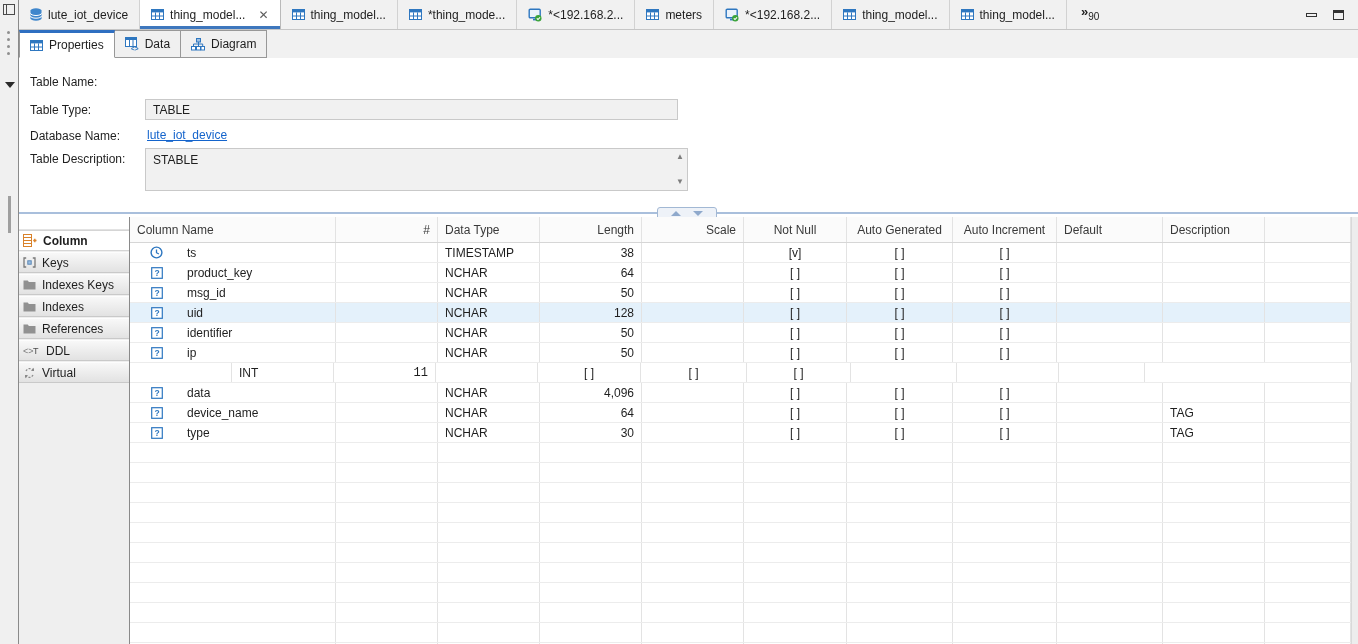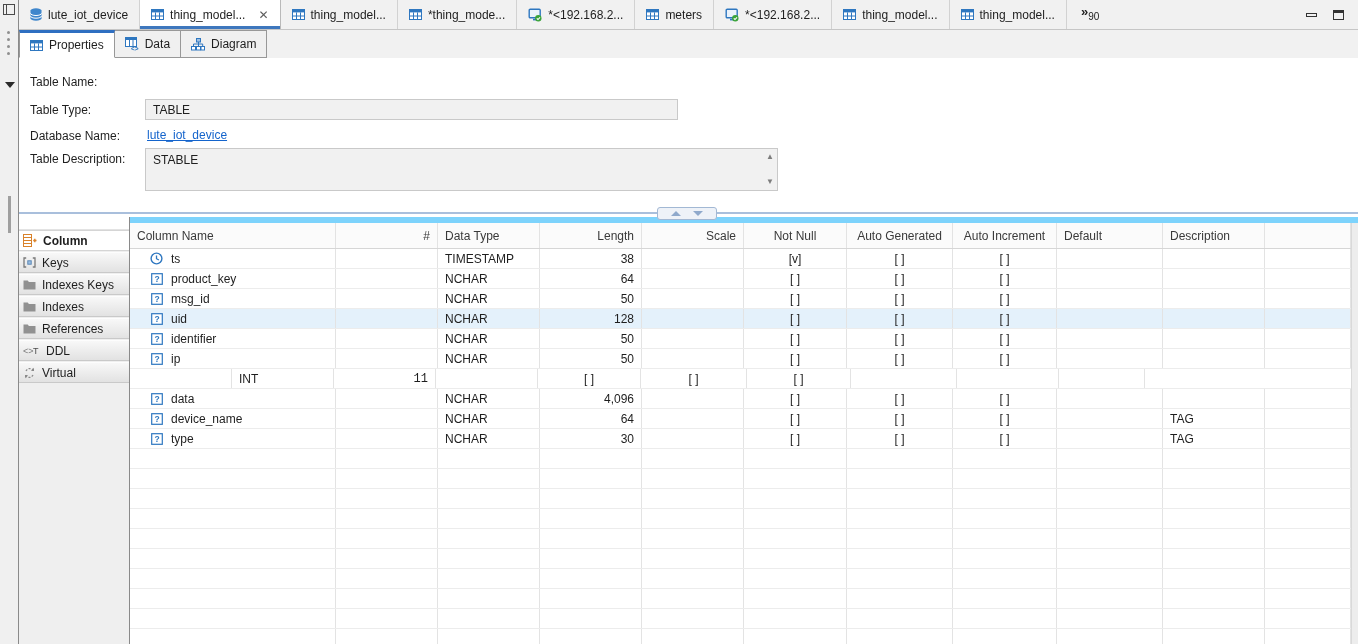--- a/index.html
+++ b/index.html
@@ -33,50 +33,50 @@
   .tabbar2{position:absolute;left:19px;top:30px;width:1339px;height:28px;background:#f1f1f1;display:flex;align-items:stretch;box-sizing:border-box;}
   .vtab{display:flex;align-items:center;gap:6px;padding:0 10px;border:1px solid #989898;border-left:none;background:#f0f0f0;white-space:nowrap;box-sizing:border-box;}
   .vtab:first-child{border-left:1px solid #989898;}
   .vtab.active{background:#fff;border-top:3px solid #2f6fc1;border-bottom:1px solid #fff;}
 
   
   .formarea{position:absolute;left:19px;top:58px;width:1339px;height:147px;background:#fff;}
   .flabel{position:absolute;left:11px;color:#1f1f1f;}
   .input{position:absolute;left:126px;width:533px;height:21px;background:#f1f1f1;border:1px solid #c9c9c9;box-sizing:border-box;display:flex;align-items:center;padding:0 7px;color:#202020;}
   .link{position:absolute;left:128px;color:#1464cc;text-decoration:underline;cursor:pointer;}
-  .descbox{position:absolute;left:126px;top:90px;width:633px;height:43px;background:#f1f1f1;border:1px solid #c9c9c9;box-sizing:border-box;padding:4px 18px 0 7px;color:#202020;}
+  .descbox{position:absolute;left:126px;top:90px;width:543px;height:43px;background:#f1f1f1;border:1px solid #c9c9c9;box-sizing:border-box;padding:4px 18px 0 7px;color:#202020;}
   .descbox .sarrow{position:absolute;right:3px;font-size:8px;color:#7d7d7d;line-height:1;}
   .descbox .up{top:4px;} .descbox .dn{bottom:4px;}
 
   
   .splitter{position:absolute;left:19px;top:205px;width:1339px;height:12px;background:#fff;}
   .splitter .line{position:absolute;left:0;right:0;top:7px;height:2px;background:#a9bfdc;}
   .pill{position:absolute;left:638px;top:2px;width:58px;height:11px;border:1px solid #a2b8d4;background:#eef2f8;border-radius:3px;
         display:flex;align-items:center;justify-content:center;gap:12px;}
   .tri-up{width:0;height:0;border-left:5px solid transparent;border-right:5px solid transparent;border-bottom:5px solid #8fa9cc;}
   .tri-dn{width:0;height:0;border-left:5px solid transparent;border-right:5px solid transparent;border-top:5px solid #8fa9cc;}
 
   
   .lower{position:absolute;left:19px;top:217px;width:1339px;height:427px;display:flex;}
   .sidebar{width:111px;background:#efefef;border-right:1px solid #8a8a8a;box-sizing:border-box;}
   .sidebar-top{height:12px;background:#fff;border-bottom:1px solid #e3e3e3;}
   .sitem{height:21px;display:flex;align-items:center;gap:6px;padding:0 4px;margin-bottom:1px;
          background:linear-gradient(#f8f8f8,#e2e2e2);border-top:1px solid #fdfdfd;border-bottom:1px solid #c9c9c9;box-sizing:border-box;cursor:default;}
   .sitem.active{background:#fff;border-top:1px solid #d5d5d5;border-bottom:1px solid #d5d5d5;font-weight:bold;}
 
-  .gridwrap{flex:1;position:relative;background:#fff;overflow:hidden;margin-top:6px;}
+  .gridwrap{flex:1;position:relative;background:#fff;overflow:hidden;}
   .gheader{display:flex;height:26px;background:#fbfbfb;border-bottom:1px solid #d6d6d6;box-sizing:border-box;}
   .gcell{box-sizing:border-box;padding:0 7px;border-right:1px solid #e3e3e3;display:flex;align-items:center;
          overflow:hidden;white-space:nowrap;flex:none;}
   .gcell.al-right{justify-content:flex-end;}
   .gcell.al-center{justify-content:center;}
   .gheader .gcell{color:#3a3a3a;}
   .grow{display:flex;height:20px;border-bottom:1px solid #ececec;box-sizing:border-box;}
   .grow.selected{background:#e4f1fb;}
-  .namecell{padding-left:18px;}
+  .namecell{padding-left:18px;gap:16px;}
   .rowicon{width:17px;display:inline-flex;justify-content:center;align-items:center;margin-right:6px;flex:none;}
   .icon{display:inline-flex;align-items:center;justify-content:center;flex:none;}
   .scrolltrack{position:absolute;right:0;top:0;width:7px;height:100%;background:#ededed;border-left:1px solid #d9d9d9;box-sizing:border-box;}
 </style>
 </head>
 <body>
 
 <div class="root">
 
   <div class="leftstrip">

